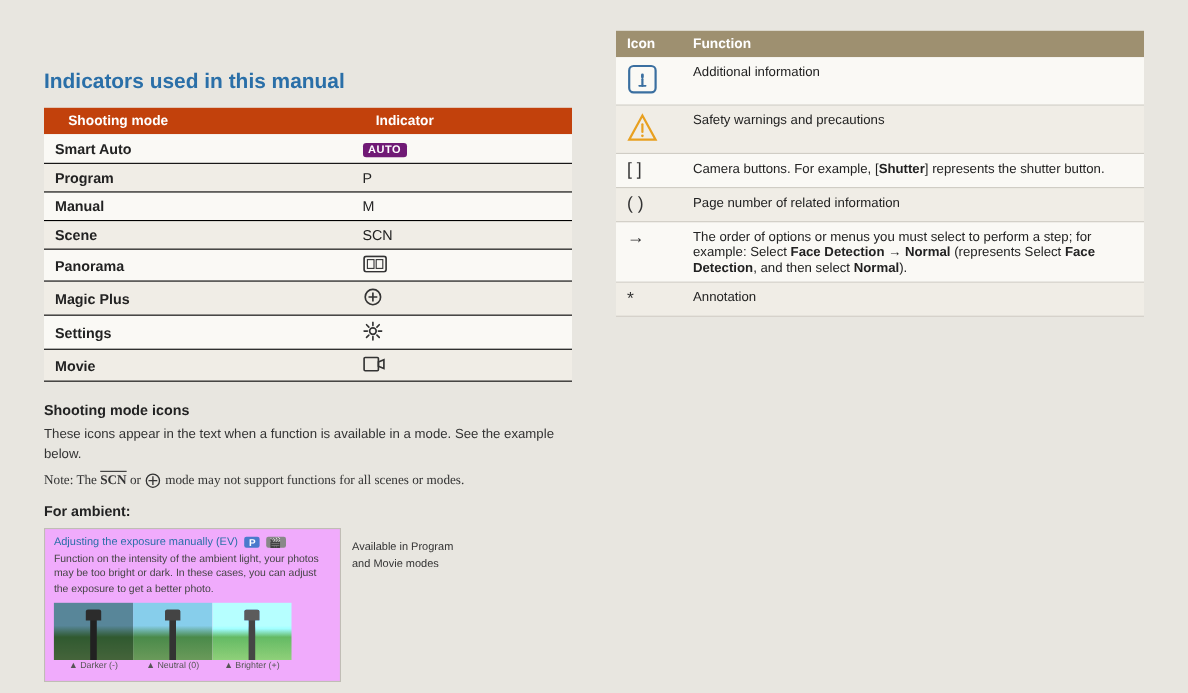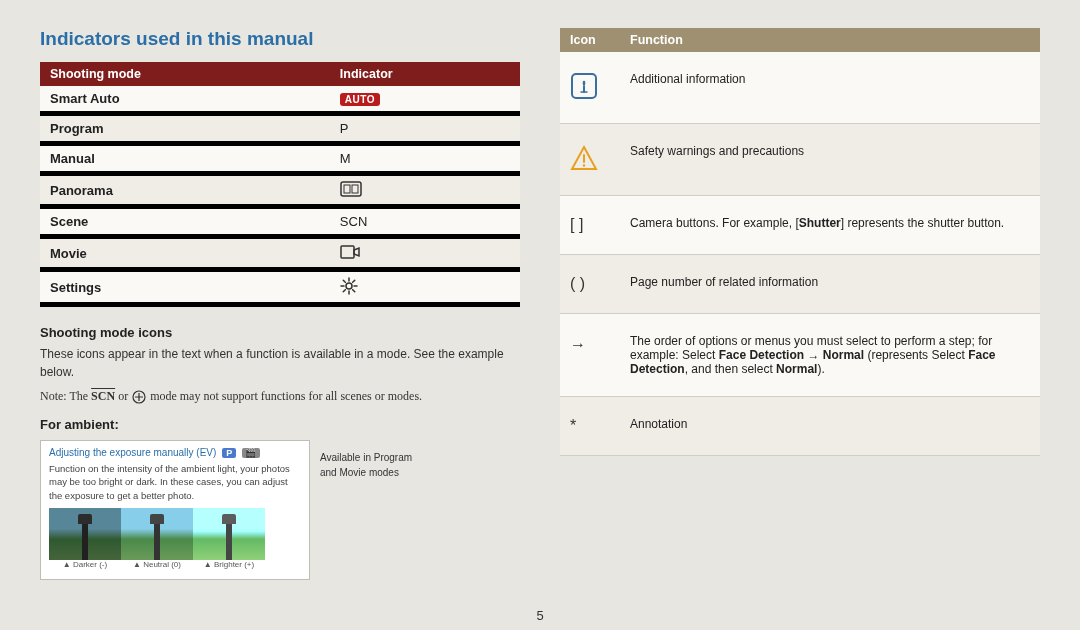--- a/index.html
+++ b/index.html
@@ -16,59 +16,60 @@
     }
     .page-content {
       display: flex;
       flex: 1;
       padding: 28px 40px 20px 40px;
       gap: 40px;
     }
     .left-column {
       flex: 1;
       max-width: 490px;
+      margin-top: 36px;
     }
     .right-column {
       flex: 1;
       max-width: 490px;
     }
     .section-title {
       font-size: 19px;
       font-weight: bold;
       color: #2a6fa8;
       margin-bottom: 12px;
     }
     
     .indicator-table {
       width: 100%;
       border-collapse: collapse;
       margin-bottom: 18px;
     }
     .indicator-table th {
-      background: #7f1d1d;
+      background: #c2410c;
       color: #fff;
       font-weight: bold;
-      padding: 5px 10px;
+      padding: 5px 22px;
       text-align: left;
       font-size: 12.5px;
     }
     .indicator-table td {
       padding: 5px 10px;
-      border-bottom: 5px solid #000000;
+      border-bottom: 1px solid #000000;
       font-size: 13px;
     }
     .indicator-table tr:nth-child(even) td {
       background: #f0ede6;
     }
     .indicator-table tr:nth-child(odd) td {
       background: #faf9f5;
     }
     .auto-badge {
       display: inline-block;
-      background: #b91c1c;
+      background: #701a75;
       color: #fff;
       font-size: 10px;
       font-weight: bold;
       padding: 1px 5px;
       border-radius: 3px;
       letter-spacing: 0.5px;
     }
     .bold-label { font-weight: bold; }
     .icon-cell {
       font-size: 15px;
@@ -98,21 +99,21 @@
       font-weight: bold;
     }
     .for-example-title {
       font-weight: bold;
       font-size: 13px;
       margin-bottom: 8px;
     }
     
     .example-box {
       border: 1px solid #c0bdb5;
-      background: #ffffff;
+      background: #f0abfc;
       padding: 6px 8px;
       width: 270px;
       font-size: 10px;
     }
     .example-header {
       display: flex;
       align-items: center;
       gap: 6px;
       margin-bottom: 4px;
     }
@@ -210,21 +211,21 @@
     }
     .icons-table th {
       background: #9e9070;
       color: #fff;
       font-weight: bold;
       padding: 5px 10px;
       text-align: left;
       font-size: 12.5px;
     }
     .icons-table td {
-      padding: 20px 10px;
+      padding: 6px 10px;
       border-bottom: 1px solid #d0cdc5;
       font-size: 12px;
       vertical-align: top;
     }
     .icons-table tr:nth-child(even) td {
       background: #f0ede6;
     }
     .icons-table tr:nth-child(odd) td {
       background: #faf9f5;
     }
@@ -258,50 +259,59 @@
           <td class="bold-label">Smart Auto</td>
           <td><span class="auto-badge">AUTO</span></td>
         </tr>
         <tr>
           <td class="bold-label">Program</td>
           <td>P</td>
         </tr>
         <tr>
           <td class="bold-label">Manual</td>
           <td>M</td>
+        </tr>
+        <tr>
+          <td class="bold-label">Scene</td>
+          <td>SCN</td>
         </tr>
         <tr>
           <td class="bold-label">Panorama</td>
           <td class="icon-cell">
             <svg width="22" height="16" viewBox="0 0 22 16">
               <rect x="1" y="1" width="20" height="14" rx="2" fill="none" stroke="#333" stroke-width="1.5"></rect>
               <rect x="4" y="4" width="6" height="8" fill="none" stroke="#333" stroke-width="1"></rect>
               <rect x="12" y="4" width="6" height="8" fill="none" stroke="#333" stroke-width="1"></rect>
             </svg>
           </td>
         </tr>
         <tr>
-          <td class="bold-label">Scene</td>
-          <td>SCN</td>
+          <td class="bold-label">Magic Plus</td>
+          <td class="icon-cell">
+            <svg width="18" height="18" viewBox="0 0 18 18">
+              <circle cx="9" cy="9" r="7" fill="none" stroke="#333" stroke-width="1.5"></circle>
+              <path d="M9 5 L9 13 M5 9 L13 9" stroke="#333" stroke-width="1.5"></path>
+            </svg>
+          </td>
+        </tr>
+        <tr>
+          <td class="bold-label">Settings</td>
+          <td class="icon-cell">
+            <svg width="18" height="18" viewBox="0 0 18 18">
+              <circle cx="9" cy="9" r="3" fill="none" stroke="#333" stroke-width="1.5"></circle>
+              <path d="M9 1 L9 4 M9 14 L9 17 M1 9 L4 9 M14 9 L17 9 M3.22 3.22 L5.34 5.34 M12.66 12.66 L14.78 14.78 M14.78 3.22 L12.66 5.34 M5.34 12.66 L3.22 14.78" stroke="#333" stroke-width="1.5" stroke-linecap="round"></path>
+            </svg>
+          </td>
         </tr>
         <tr>
           <td class="bold-label">Movie</td>
           <td class="icon-cell">
             <svg width="20" height="16" viewBox="0 0 20 16">
               <rect x="1" y="2" width="13" height="12" rx="1" fill="none" stroke="#333" stroke-width="1.5"></rect>
               <polygon points="14,6 19,4 19,12 14,10" fill="none" stroke="#333" stroke-width="1.5"></polygon>
-            </svg>
-          </td>
-        </tr>
-        <tr>
-          <td class="bold-label">Settings</td>
-          <td class="icon-cell">
-            <svg width="18" height="18" viewBox="0 0 18 18">
-              <circle cx="9" cy="9" r="3" fill="none" stroke="#333" stroke-width="1.5"></circle>
-              <path d="M9 1 L9 4 M9 14 L9 17 M1 9 L4 9 M14 9 L17 9 M3.22 3.22 L5.34 5.34 M12.66 12.66 L14.78 14.78 M14.78 3.22 L12.66 5.34 M5.34 12.66 L3.22 14.78" stroke="#333" stroke-width="1.5" stroke-linecap="round"></path>
             </svg>
           </td>
         </tr>
       </tbody>
     </table>
 
     <div class="shooting-mode-title">Shooting mode icons</div>
     <div class="shooting-mode-text">These icons appear in the text when a function is available in a mode. See the example below.</div>
     <div class="note-text">Note: The <span class="scn-text">SCN</span> or <svg width="16" height="14" viewBox="0 0 16 14" style="vertical-align:middle;display:inline-block">
           <circle cx="8" cy="7" r="6" fill="none" stroke="#333" stroke-width="1.2"></circle>

